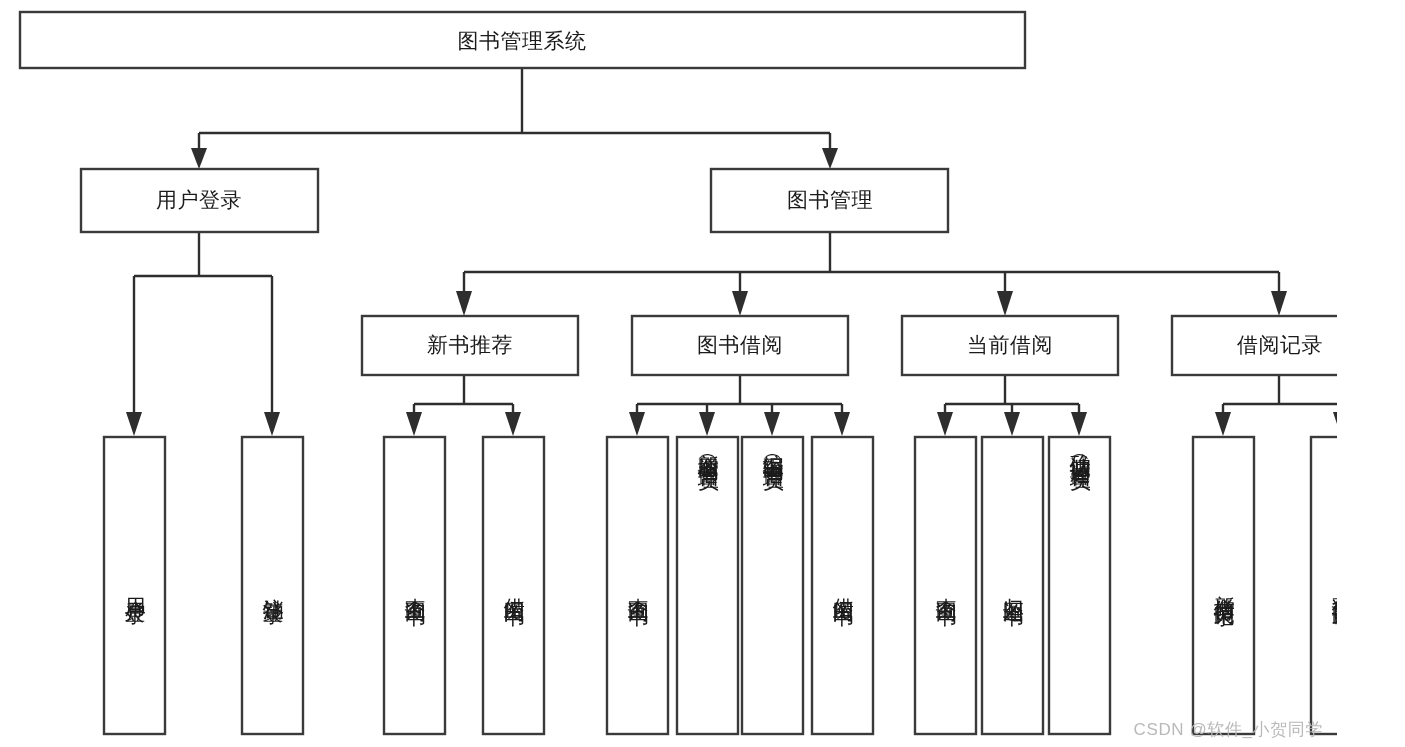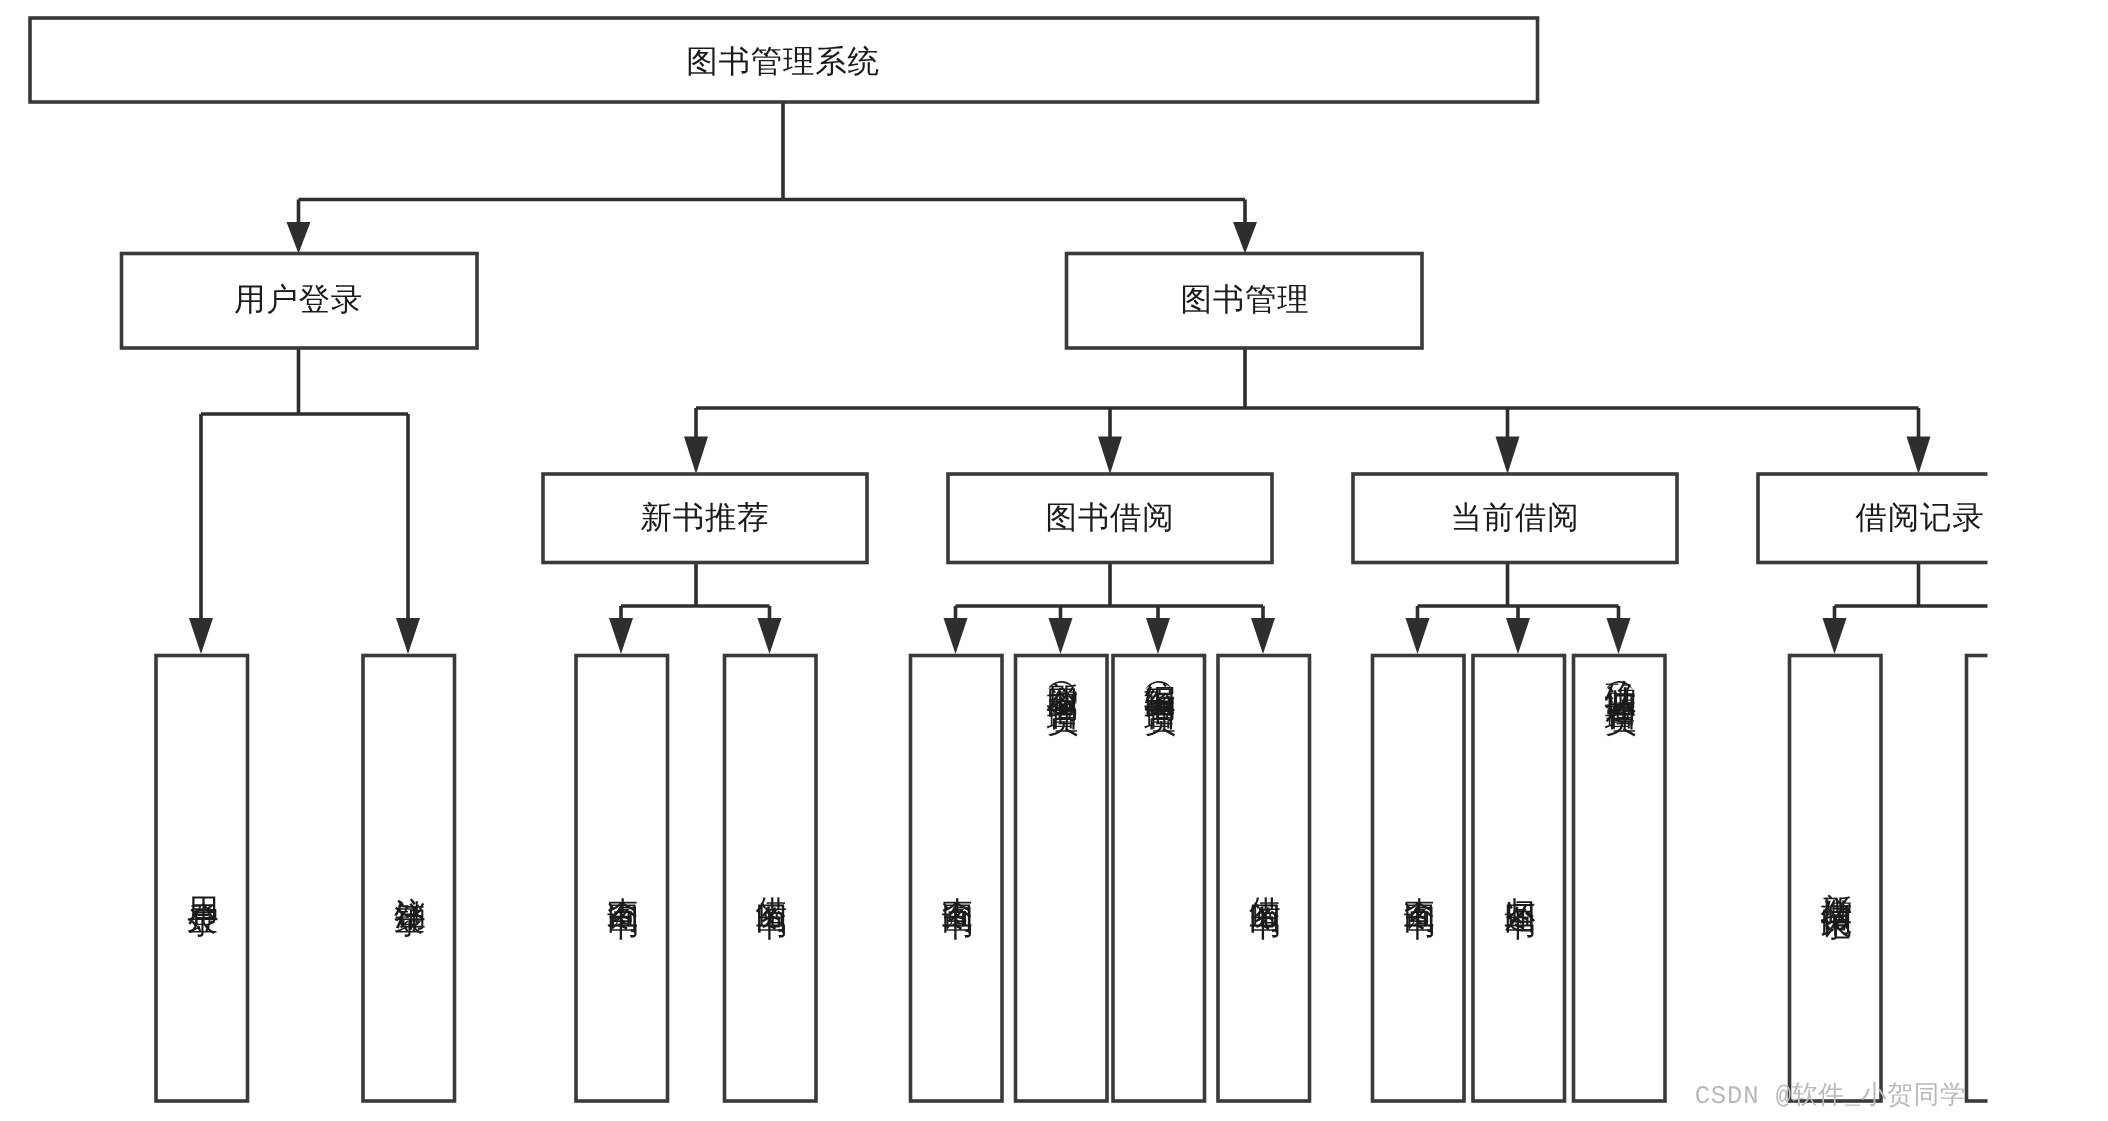--- a/index.html
+++ b/index.html
@@ -10,20 +10,21 @@
   }
   body {
     font-family: "DejaVu Sans", "Liberation Sans", sans-serif;
   }
   #diagram-root {
     position: relative;
     width: 1325px;
     height: 747px;
     background: #ffffff;
     overflow: hidden;
+    padding-left: 12px;
   }
   svg.diagram-canvas {
     position: absolute;
     left: 0;
     top: 0;
     width: 1405px;
     height: 747px;
   }
   .node-box {
     fill: #ffffff;
@@ -63,21 +64,21 @@
     line-height: 1.32;
     color: #1b1b1b;
     letter-spacing: 2.5px;
     white-space: nowrap;
     text-align: center;
   }
   .watermark {
     position: absolute;
     right: 14px;
     bottom: 6px;
-    font-family: Liberation Mono, monospace;
+    font-family: Liberation Sans, sans-serif;
     font-size: 17px;
     color: #b9b9b9;
     letter-spacing: 0.6px;
     white-space: nowrap;
   }
 </style>
 </head>
 <body>
 
 <div id="diagram-root">

